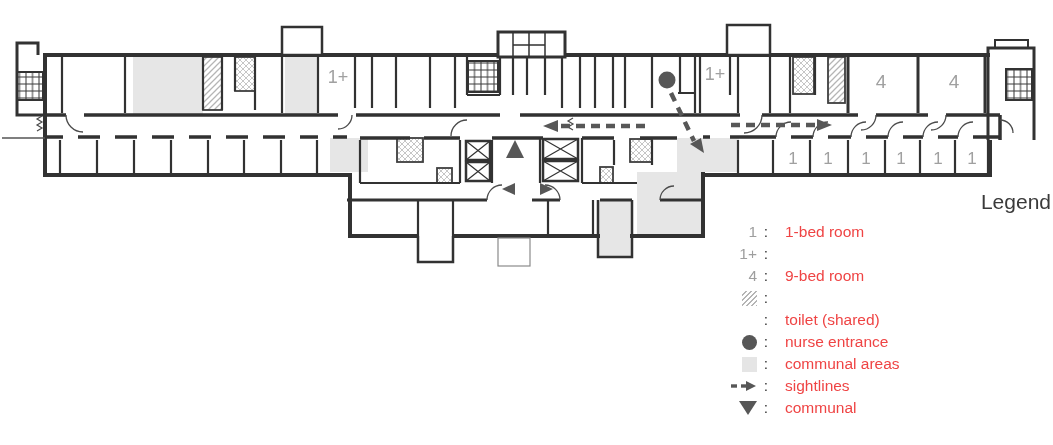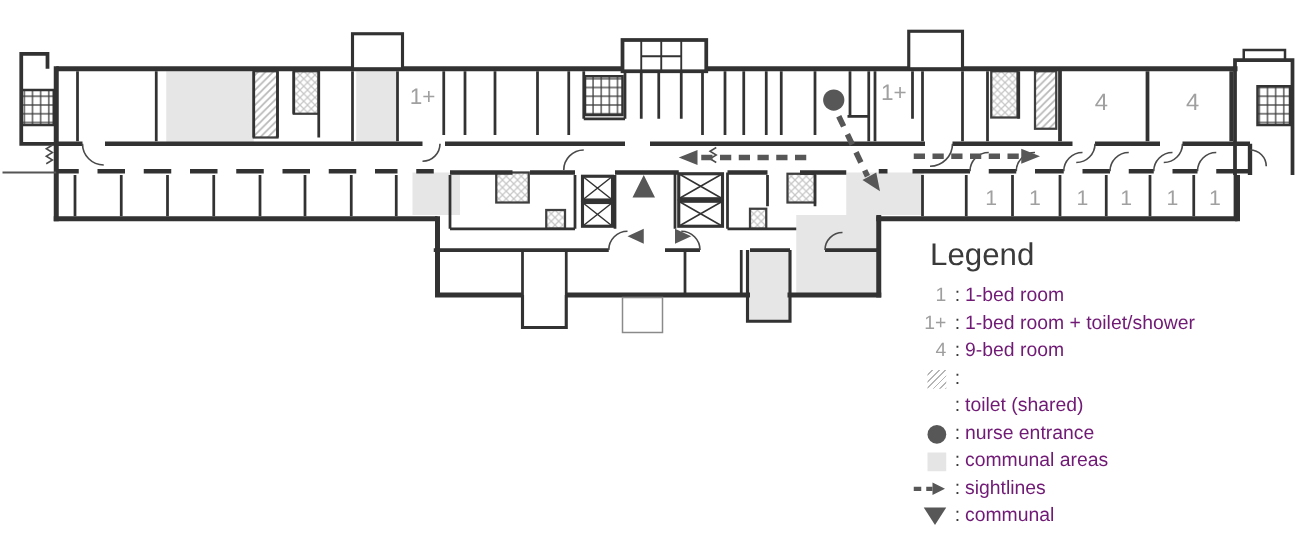--- a/index.html
+++ b/index.html
@@ -2,27 +2,27 @@
 <html><head>
 <meta charset="utf-8">
 <style>
   html,body{margin:0;padding:0;background:#fff;}
   #stage{position:relative;width:1053px;height:445px;background:#fff;overflow:hidden;
          font-family:"Liberation Sans", sans-serif;}
   #plan-svg{position:absolute;left:0;top:0;}
   svg text{font-family:"Liberation Sans", sans-serif;fill:#a0a0a0;}
   
   #legend{position:absolute;left:726px;top:190px;width:325px;color:#3a3a3a;}
-  #legend .title{font-size:25px;padding-left:18px;margin-bottom:7px;color:#3a3a3a;}
+  #legend .title{font-size:21px;padding-left:18px;margin-bottom:7px;color:#3a3a3a;text-align:right;}
   #legend .row{display:flex;align-items:center;height:22px;font-size:15.5px;}
   #legend .sym{width:34px;display:flex;justify-content:flex-end;align-items:center;
                padding-right:3px;box-sizing:border-box;}
   #legend .sym.txt{color:#9e9e9e;font-size:15.5px;}
   #legend .colon{width:12px;text-align:center;color:#3a3a3a;}
-  #legend .lbl{color:#701a75;white-space:nowrap;}
+  #legend .lbl{color:#ef4444;white-space:nowrap;margin-left:13px;}
   .sw{width:15px;height:15px;display:inline-block;}
   .sw-diag{background:#fff repeating-linear-gradient(135deg,rgba(0,0,0,0) 0 2.5px,#b5b5b5 2.5px 3.6px);}
   .sw-cross{background:#fff repeating-linear-gradient(45deg,rgba(0,0,0,0) 0 2.5px,#c6c6c6 2.5px 3.4px),
             repeating-linear-gradient(135deg,rgba(0,0,0,0) 0 2.5px,#c6c6c6 2.5px 3.4px);}
   .sw-dot{width:15px;height:15px;border-radius:50%;background:#575757;}
   .sw-communal{background:#e5e5e5;}
   .sw-entrance{width:0;height:0;border-left:9px solid transparent;border-right:9px solid transparent;
                border-top:14px solid #575757;}
 </style>
 </head>
@@ -185,21 +185,20 @@
   <div class="title">Legend</div>
 
   <div class="row">
     <span class="sym txt">1</span>
     <span class="colon">:</span>
     <span class="lbl">1-bed room</span>
   </div>
   <div class="row">
     <span class="sym txt">1+</span>
     <span class="colon">:</span>
-    <span class="lbl">1-bed room + toilet/shower</span>
   </div>
   <div class="row">
     <span class="sym txt">4</span>
     <span class="colon">:</span>
     <span class="lbl">9-bed room</span>
   </div>
   <div class="row">
     <span class="sym">
           <span class="sw sw-diag"></span>
         </span>

